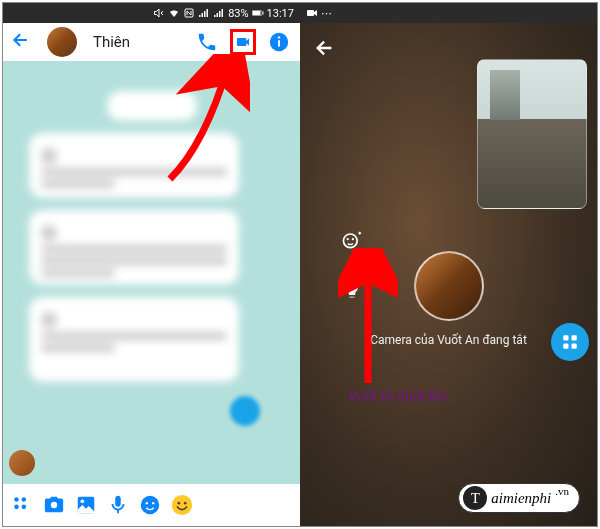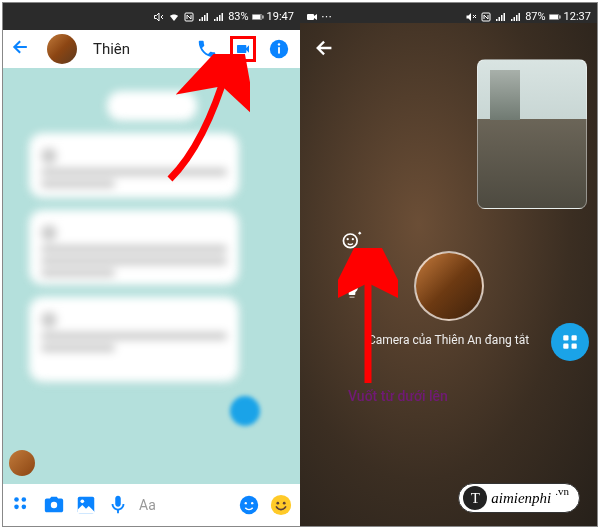--- a/index.html
+++ b/index.html
@@ -24,21 +24,21 @@
     width: 50%;
     height: 100%;
     position: relative;
     overflow: hidden;
   }
   .phone-left { background: #b4e0dc; }
   .phone-right { background: #3a3028; }
 
   
   .status-bar {
-    height: 27px;
+    height: 20px;
     background: #2b2b2b;
     color: #fff;
     display: flex;
     align-items: center;
     justify-content: flex-end;
     padding: 0 6px;
     font-size: 11px;
     gap: 3px;
   }
   .status-bar-right .status-left-icons { margin-right: auto; }
@@ -246,21 +246,21 @@
           </svg>
         <svg viewBox="0 0 24 24" fill="#fff">
             <path d="M2 20h3v-4H2v4zm5 0h3v-8H7v8zm5 0h3V8h-3v12zm5 0h3V4h-3v16z"></path>
           </svg>
         <span>83%</span>
         <svg viewBox="0 0 24 12" width="18" height="10">
             <rect x="0" y="1" width="20" height="10" rx="2" fill="none" stroke="#fff"></rect>
             <rect x="1" y="2" width="16" height="8" fill="#fff"></rect>
             <rect x="21" y="3" width="2" height="6" fill="#fff"></rect>
           </svg>
-        <span>19:47</span>
+        <span>13:17</span>
       </div>
     </div>
 
     <div class="app-bar">
       <span class="back-arrow">
         <svg width="20" height="20" viewBox="0 0 24 24" fill="none" stroke="#0a84ff" stroke-width="2.5">
             <path d="M19 12H5m6-7l-7 7 7 7"></path>
           </svg>
       </span>
       <div class="avatar"></div>
@@ -315,21 +315,20 @@
             <rect x="3" y="3" width="18" height="18" rx="2"></rect>
             <circle cx="8" cy="8" r="2" fill="#fff"></circle>
             <path d="M3 17l5-5 4 4 3-3 6 6v2H3z" fill="#fff"></path>
           </svg>
         </span>
       <span class="ci">
           <svg viewBox="0 0 24 24" fill="#0a84ff">
             <path d="M12 14c1.7 0 3-1.3 3-3V5c0-1.7-1.3-3-3-3S9 3.3 9 5v6c0 1.7 1.3 3 3 3zm5-3c0 2.8-2.2 5-5 5s-5-2.2-5-5H5c0 3.5 2.6 6.4 6 6.9V21h2v-3.1c3.4-.5 6-3.4 6-6.9h-2z"></path>
           </svg>
         </span>
-      <div class="composer-input">Aa</div>
       <span class="ci">
           <svg viewBox="0 0 24 24" fill="#0a84ff">
             <circle cx="12" cy="12" r="10"></circle>
             <circle cx="8.5" cy="10" r="1.3" fill="#fff"></circle>
             <circle cx="15.5" cy="10" r="1.3" fill="#fff"></circle>
             <path d="M8 15c1 1.3 2.4 2 4 2s3-0.7 4-2" stroke="#fff" stroke-width="1.5" fill="none"></path>
           </svg>
         </span>
       <span class="ci">
           <svg viewBox="0 0 24 24">
@@ -343,43 +342,20 @@
   </div>
 
   <div class="phone phone-right">
     <div class="status-bar status-bar-right">
       <div class="status-icons status-left-icons">
         <svg viewBox="0 0 24 24" fill="#fff" width="12" height="12">
             <rect x="2" y="6" width="14" height="12" rx="2"></rect>
             <path d="M16 10l6-4v12l-6-4z"></path>
           </svg>
         <span style="font-size:11px">⋯</span>
-      </div>
-      <div class="status-icons">
-        <svg viewBox="0 0 24 24" fill="#fff">
-            <path d="M3 9v6h4l5 5V4L7 9H3z"></path>
-            <path d="M16 8l6 6m0-6l-6 6" stroke="#fff" stroke-width="2"></path>
-          </svg>
-        <svg viewBox="0 0 24 24" fill="none" stroke="#fff" stroke-width="2">
-            <rect x="4" y="4" width="16" height="16" rx="2"></rect>
-            <path d="M8 16V8l8 8V8"></path>
-          </svg>
-        <svg viewBox="0 0 24 24" fill="#fff">
-            <path d="M2 20h3v-4H2v4zm5 0h3v-8H7v8zm5 0h3V8h-3v12zm5 0h3V4h-3v16z"></path>
-          </svg>
-        <svg viewBox="0 0 24 24" fill="#fff">
-            <path d="M2 20h3v-4H2v4zm5 0h3v-8H7v8zm5 0h3V8h-3v12zm5 0h3V4h-3v16z"></path>
-          </svg>
-        <span>87%</span>
-        <svg viewBox="0 0 24 12" width="18" height="10">
-            <rect x="0" y="1" width="20" height="10" rx="2" fill="none" stroke="#fff"></rect>
-            <rect x="1" y="2" width="17" height="8" fill="#fff"></rect>
-            <rect x="21" y="3" width="2" height="6" fill="#fff"></rect>
-          </svg>
-        <span>12:37</span>
       </div>
     </div>
 
     <div class="call-bg"></div>
 
     <span class="back-arrow-right">
       <svg width="22" height="22" viewBox="0 0 24 24" fill="none" stroke="#fff" stroke-width="2.5">
           <path d="M19 12H5m6-7l-7 7 7 7"></path>
         </svg>
     </span>
@@ -397,21 +373,21 @@
           </svg>
       </span>
       <span class="ef">
         <svg viewBox="0 0 24 24" width="20" height="20" fill="#fff">
             <path d="M9 21h6v-1H9v1zm3-19C8 2 5 5 5 9c0 2.4 1.2 4.5 3 5.7V17c0 .6.4 1 1 1h6c.6 0 1-.4 1-1v-2.3c1.8-1.2 3-3.3 3-5.7 0-4-3-7-7-7z"></path>
           </svg>
       </span>
     </div>
 
     <div class="avatar-ring"></div>
-    <div class="camera-off-text">Camera của Thiên An đang tắt</div>
+    <div class="camera-off-text">Camera của Vuốt An đang tắt</div>
 
     <div class="apps-btn">
       <svg viewBox="0 0 24 24" fill="#fff">
           <rect x="3" y="3" width="7" height="7" rx="1.5"></rect>
           <rect x="14" y="3" width="7" height="7" rx="1.5"></rect>
           <rect x="3" y="14" width="7" height="7" rx="1.5"></rect>
           <rect x="14" y="14" width="7" height="7" rx="1.5"></rect>
         </svg>
     </div>
   </div>

